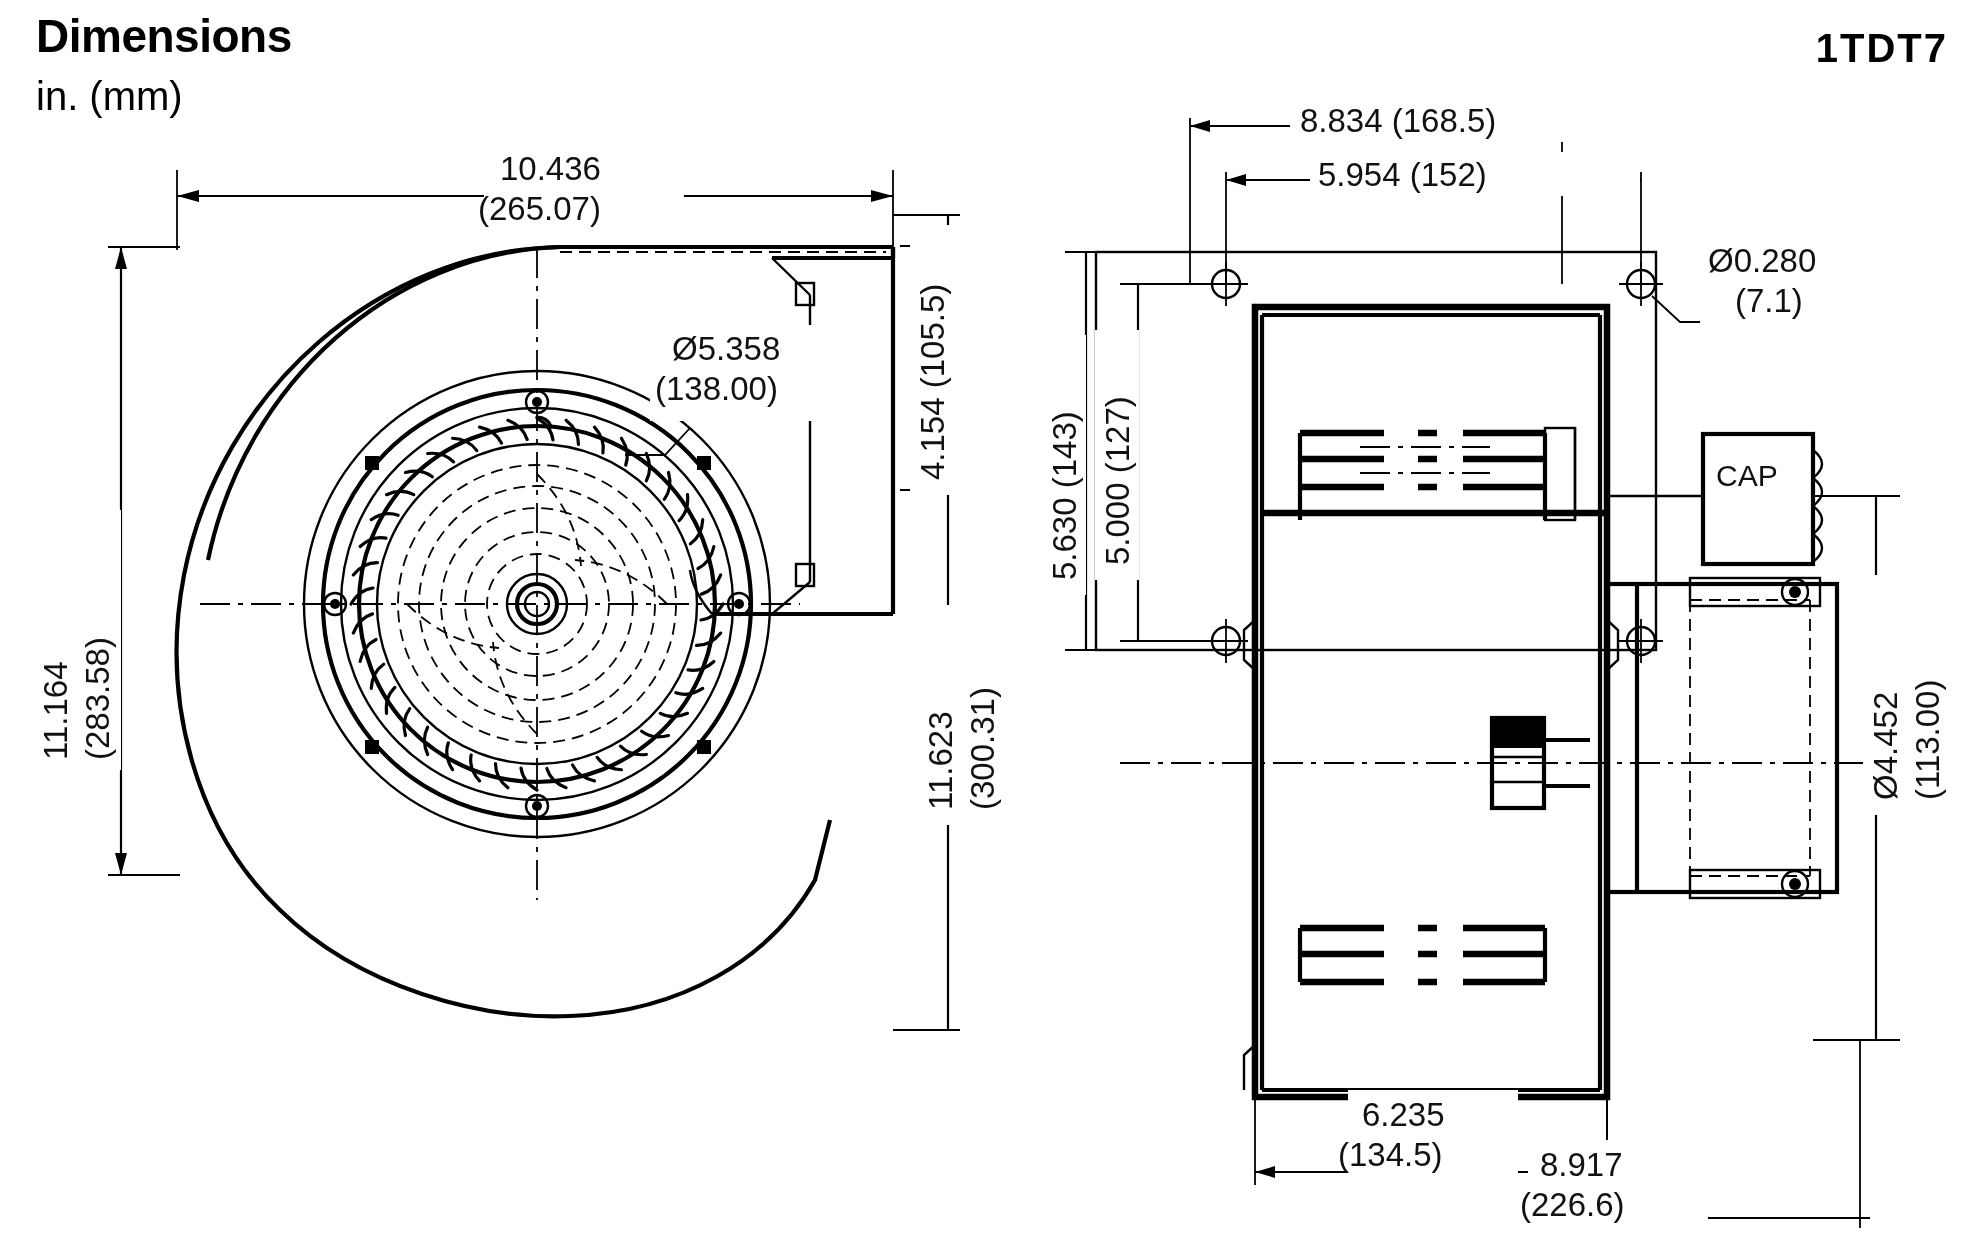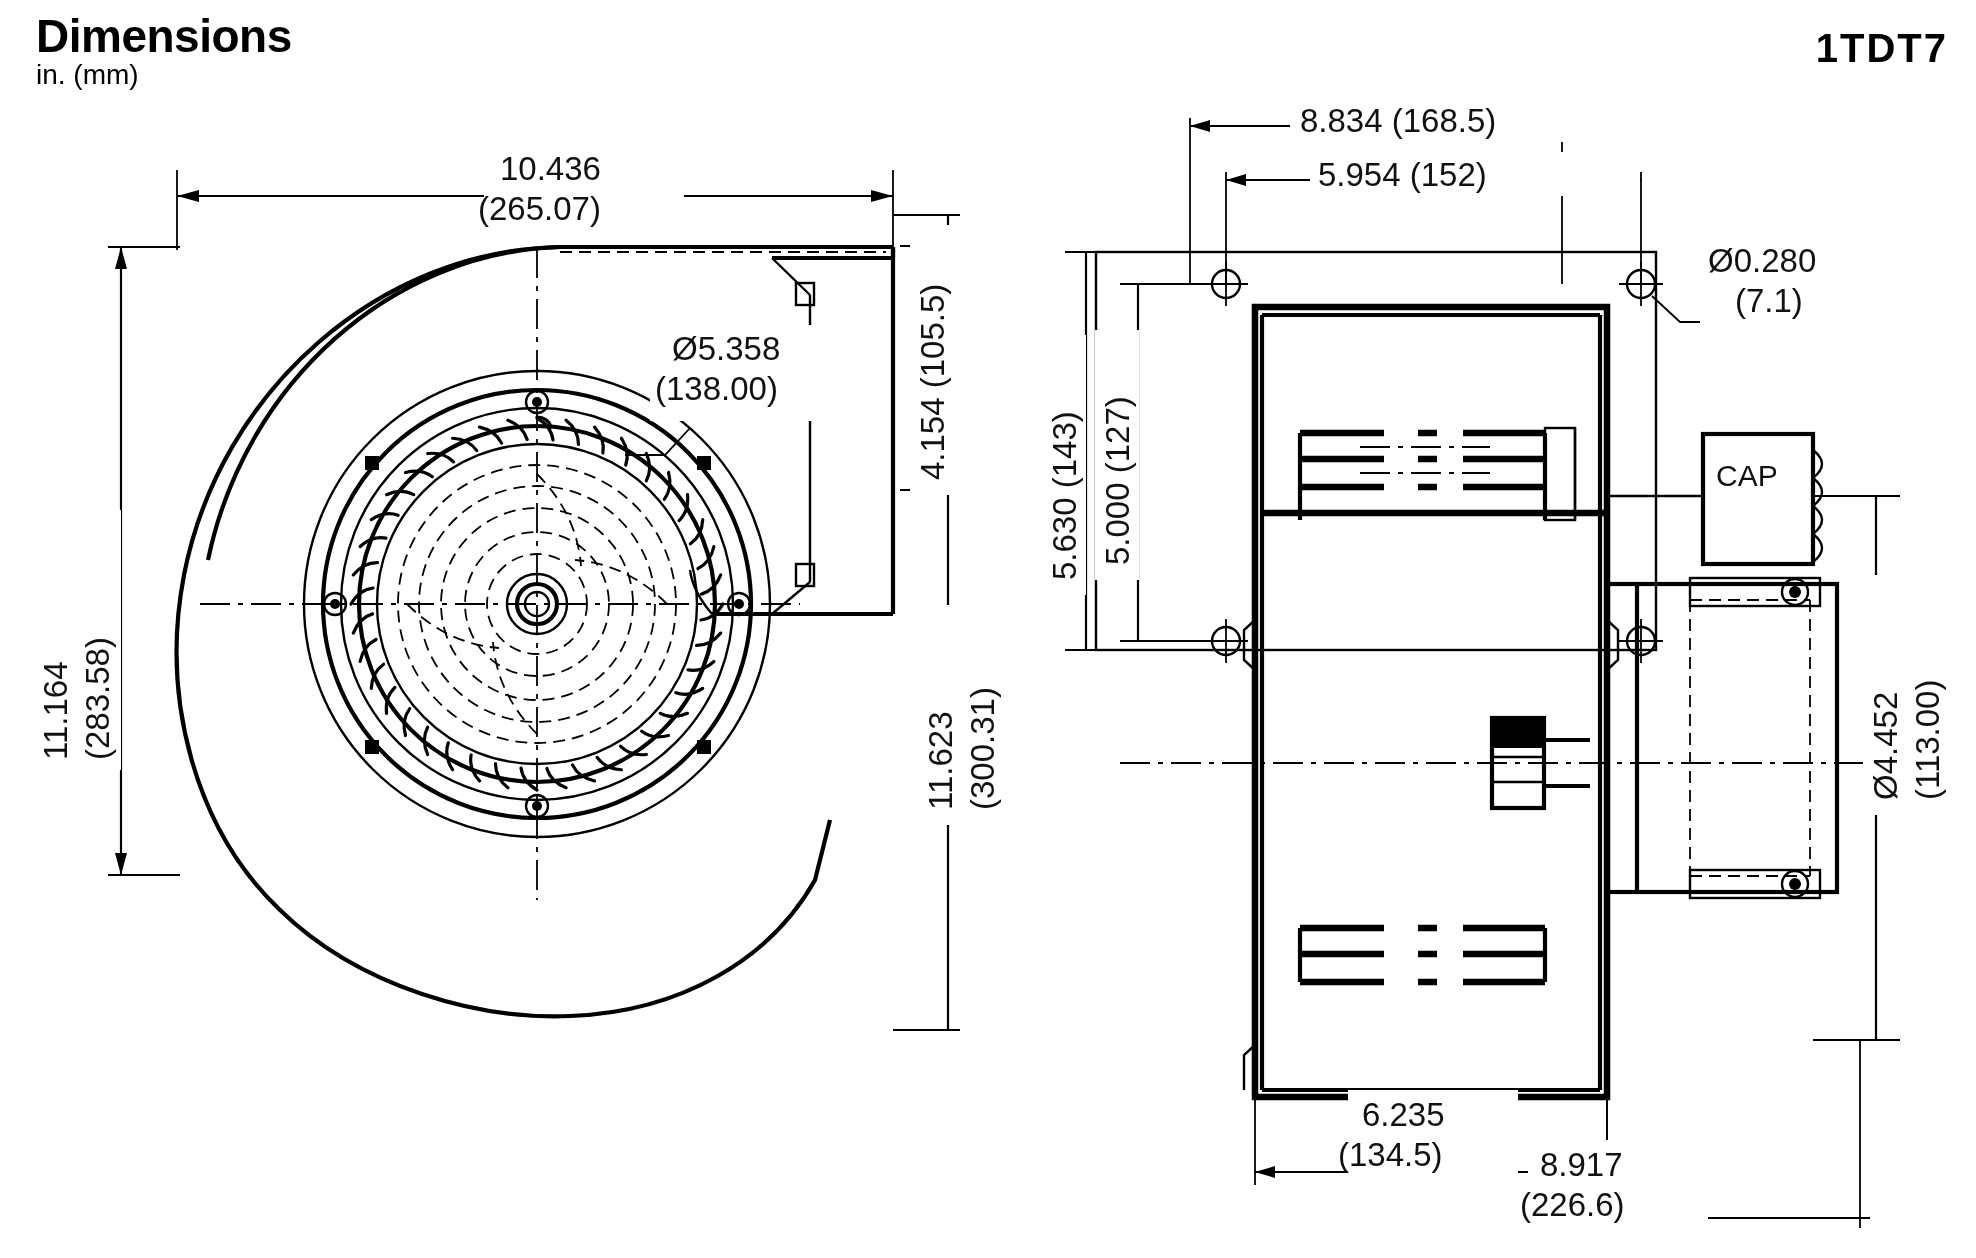--- a/index.html
+++ b/index.html
@@ -28,23 +28,24 @@
     top: 12px;
   }
   #title-main {
     font-size: 46px;
     font-weight: bold;
     letter-spacing: -0.5px;
     line-height: 1.05;
     white-space: nowrap;
   }
   #title-units {
-    font-size: 28px;
+    font-size: 40px;
     font-weight: normal;
     line-height: 1.1;
+    margin-top: 14px;
     white-space: nowrap;
   }
   #part-number {
     position: absolute;
     right: 28px;
     top: 26px;
     font-size: 40px;
     font-weight: bold;
     letter-spacing: 2px;
     white-space: nowrap;

